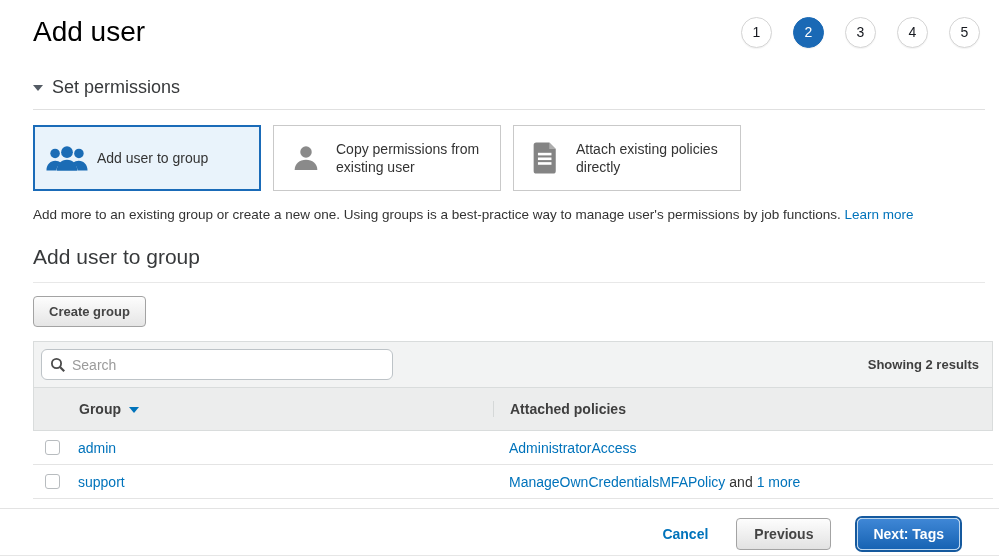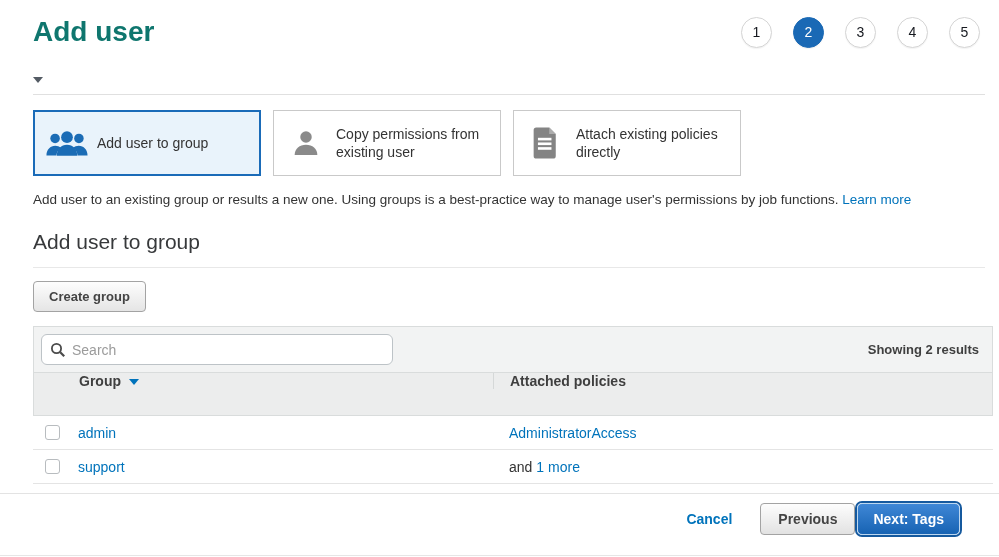--- a/index.html
+++ b/index.html
@@ -1,21 +1,21 @@
 <!DOCTYPE html>
 <html><head>
 <meta charset="utf-8">
 <style>
   * { box-sizing: border-box; margin: 0; padding: 0; }
   html, body { width: 999px; height: 557px; background: #fff; overflow: hidden; }
   body { font-family: "Liberation Sans", "DejaVu Sans", sans-serif; color: #333; position: relative; }
 
   
   .header { display: flex; justify-content: space-between; align-items: center; padding: 16px 16px 0 33px; }
-  .page-title { font-size: 28px; font-weight: 700; color: #0f766e; }
+  .page-title { font-size: 28px; font-weight: 400; color: #000000; }
   .steps { display: flex; gap: 21px; margin-right: 3px; }
   .step { width: 31px; height: 31px; border-radius: 50%; border: 1px solid #d5d5d5; background: #fff;
           display: flex; align-items: center; justify-content: center; font-size: 14px; color: #16191f;
           box-shadow: 0 1px 1px rgba(0,0,0,.05); cursor: pointer; }
   .step.active { background: #1a69b5; border-color: #1a69b5; color: #fff; }
 
   
   .section-header { display: flex; align-items: center; gap: 9px; margin: 29px 14px 0 33px;
                     padding-bottom: 11px; border-bottom: 1px solid #e0e0e0; cursor: pointer; }
   .section-header .label { font-size: 18px; color: #37393b; }
@@ -46,21 +46,21 @@
   .table-wrap { margin: 14px 6px 0 33px; width: 960px; }
   .table-toolbar { background: #f2f3f3; border: 1px solid #d9dcdc; border-bottom: none;
                    padding: 8px 7px; display: flex; align-items: center; justify-content: space-between; height: 46px; }
   .search-box { width: 352px; height: 31px; background: #fff; border: 1px solid #bdc3c7; border-radius: 6px;
                 display: flex; align-items: center; padding: 0 8px; gap: 6px; }
   .search-box input { border: none; outline: none; flex: 1; font-size: 14px; color: #333; font-family: inherit; background: transparent; }
   .search-box input::placeholder { color: #9b9b9b; }
   .results { font-size: 13px; font-weight: bold; color: #3f3f3f; padding-right: 6px; }
 
   .table-header { display: flex; background: #eceded; border: 1px solid #d9dcdc; height: 44px;
-                  font-weight: bold; font-size: 14px; color: #3f3f3f; align-items: flex-start; }
+                  font-weight: bold; font-size: 14px; color: #3f3f3f; align-items: center; }
   .th-check { width: 39px; border-right: 1px solid #d5d8d8; }
   .th-group { width: 421px; border-right: 1px solid #d5d8d8; display: flex; align-items: center;
               padding-left: 6px; gap: 8px; cursor: pointer; }
   .th-policies { flex: 1; display: flex; align-items: center; padding-left: 16px; }
   .sort-caret { width: 0; height: 0; border-left: 5px solid transparent; border-right: 5px solid transparent;
                 border-top: 6px solid #0073bb; margin-top: 2px; }
 
   .row { display: flex; align-items: center; height: 34px; border-bottom: 1px solid #e4e4e4; font-size: 14px; }
   .cell-check { width: 39px; display: flex; justify-content: center; }
   .checkbox { width: 15px; height: 15px; border: 1px solid #b8bcbf; border-radius: 3px; background: #fff; cursor: pointer; }
@@ -69,39 +69,40 @@
   .cell-policies span:empty, .cell-policies a:empty { display: none; }
 
   
   .footer-divider { border: none; border-top: 1px solid #e3e3e3; margin-top: 9px; }
   .footer { display: flex; align-items: center; justify-content: flex-end; padding: 9px 36px 0 0; }
   .cancel-link { font-size: 14px; font-weight: bold; color: #0073bb; text-decoration: none; cursor: pointer; margin-right: 28px; }
   .btn-default { font-family: inherit; font-size: 14px; font-weight: bold; color: #444; padding: 7px 17px;
                  border: 1px solid #a3a3a3; border-radius: 4px; background: linear-gradient(#fdfdfd, #e2e2e2); cursor: pointer; }
   .btn-primary { font-family: inherit; font-size: 14px; font-weight: bold; color: #fff; padding: 7px 15px;
                  border: 1px solid #bcd7f0; border-radius: 5px; background: linear-gradient(#3f87d6, #1763b3);
-                 box-shadow: 0 0 0 2px #15599e; margin-left: 2px; margin-right: 3px; cursor: pointer; }
+                 box-shadow: 0 0 0 2px #15599e; margin-left: 26px; margin-right: 3px; cursor: pointer; }
   .bottom-line { position: absolute; left: 0; right: 0; top: 555px; border-top: 1px solid #e6e6e6; }
 </style>
 </head>
 <body>
 
 <div class="header">
   <div class="page-title">Add user</div>
   <div class="steps">
     <div class="step">1</div>
     <div class="step active">2</div>
     <div class="step">3</div>
     <div class="step">4</div>
     <div class="step">5</div>
   </div>
 </div>
 
 <div class="section-header">
   <span class="caret-down"></span>
+  <span class="label">Set permissions</span>
 </div>
 
 <div class="cards">
   <div class="card selected">
     <span class="icon-box">
       <svg width="44" height="30" viewBox="0 0 24 16" fill="#1b6cb5">
         <circle cx="5.5" cy="5.5" r="2.6"></circle>
         <path d="M0.8 14.8c0-3.2 2.1-5.3 4.8-5.3 1.2 0 2.3.4 3.1 1.1-1.4 1-2.3 2.5-2.5 4.2z"></path>
         <circle cx="18.5" cy="5.5" r="2.6"></circle>
         <path d="M23.2 14.8c0-3.2-2.1-5.3-4.8-5.3-1.2 0-2.3.4-3.1 1.1 1.4 1 2.3 2.5 2.5 4.2z"></path>
@@ -128,21 +129,21 @@
         <rect x="3.8" y="8" width="10.4" height="2" fill="#fff"></rect>
         <rect x="3.8" y="11.6" width="10.4" height="2" fill="#fff"></rect>
         <rect x="3.8" y="15.2" width="10.4" height="2" fill="#fff"></rect>
       </svg>
     </span>
     <span>Attach existing policies directly</span>
   </div>
 </div>
 
 <div class="description">
-  <span>Add user to an existing group or results a new one. Using groups is a best-practice way to manage user's permissions by job functions.</span>
+  <span>Add more to an existing group or create a new one. Using groups is a best-practice way to manage user's permissions by job functions.</span>
   <a class="link">Learn more</a>
 </div>
 
 <div class="group-title">Add user to group</div>
 
 <div class="action-buttons">
   <button class="btn">
     <span>Create group</span>
   </button>
 </div>
@@ -183,20 +184,21 @@
   </div>
 
   <div class="row">
     <div class="cell-check">
       <span class="checkbox"></span>
     </div>
     <div class="cell-group">
       <a class="link">support</a>
     </div>
     <div class="cell-policies">
+      <a class="link">ManageOwnCredentialsMFAPolicy</a>
       <span>and</span>
       <a class="link">1 more</a>
     </div>
   </div>
 </div>
 
 <hr class="footer-divider">
 
 <div class="footer">
   <a class="cancel-link">Cancel</a>

